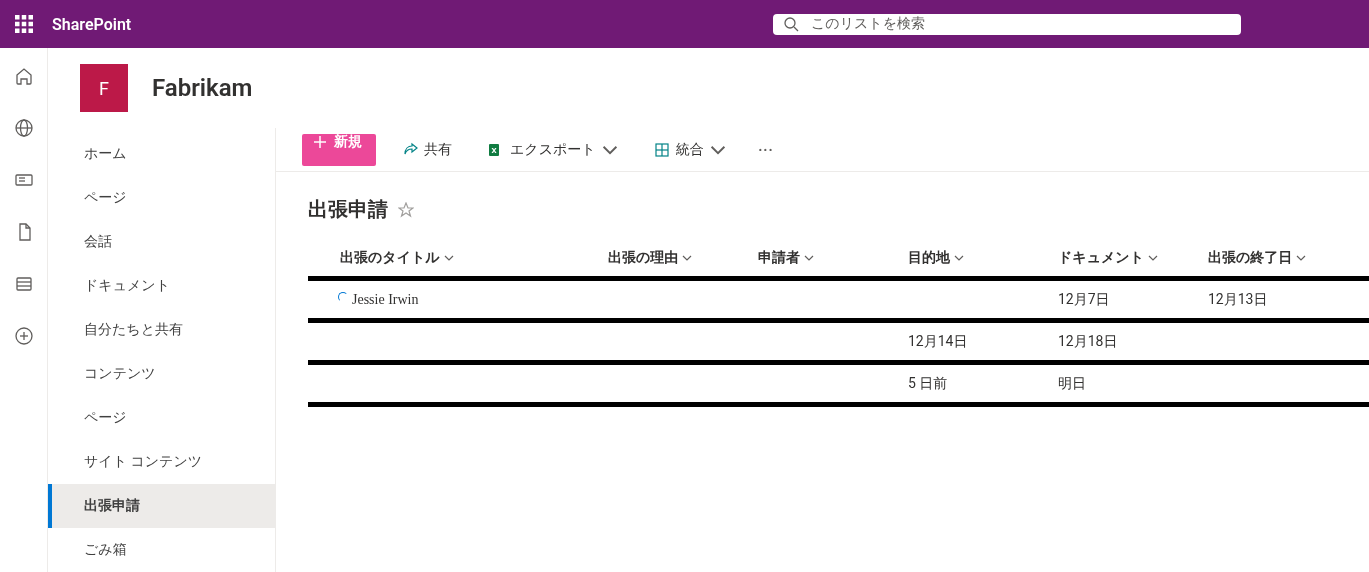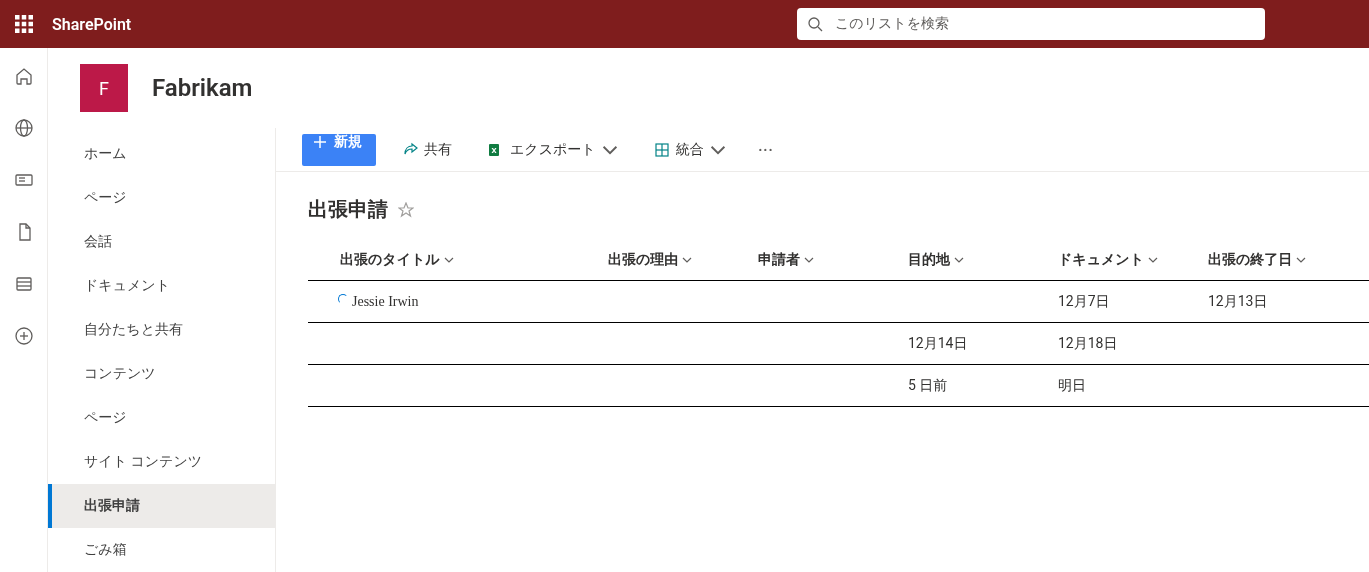--- a/index.html
+++ b/index.html
@@ -10,21 +10,21 @@
     font-size: 14px;
     color: #323130;
     background: #fff;
     overflow: hidden;
   }
   * { box-sizing: border-box; }
 
   
   .suite-bar {
     height: 48px;
-    background: #7f1d1d;
+    background: #701a75;
     display: flex;
     align-items: center;
     color: #fff;
     padding: 0 8px 0 0;
   }
   .waffle {
     width: 48px;
     height: 48px;
     display: flex;
     align-items: center;
@@ -32,22 +32,22 @@
   }
   .waffle svg { width: 18px; height: 18px; }
   .brand {
     font-size: 16px;
     font-weight: 600;
     padding-left: 4px;
   }
   .suite-spacer { flex: 1 1 auto; }
   .search-box {
     width: 468px;
-    margin-right: 96px;
-    height: 32px;
+    margin-right: 120px;
+    height: 21px;
     background: #fff;
     border-radius: 4px;
     display: flex;
     align-items: center;
     padding: 0 10px;
     color: #605E5C;
   }
   .search-box svg { width: 16px; height: 16px; }
   .search-ph {
     margin-left: 12px;
@@ -155,21 +155,21 @@
     height: 32px;
     display: inline-flex;
     align-items: center;
     padding: 0 10px;
     gap: 6px;
     font-size: 14px;
     color: #323130;
     border-radius: 2px;
   }
   .cmd-btn.primary {
-    background: #3b82f6;
+    background: #ec4899;
     color: #fff;
     font-weight: 600;
     padding: 0 14px 16px 10px;
     margin-left: 14px;
   }
   .cmd-btn svg { width: 16px; height: 16px; }
   .flow-icon { }
   .flow-icon svg { width: 18px; height: 18px; }
   .cmd-ellipsis {
     font-size: 20px;
@@ -200,21 +200,21 @@
   .fav-star svg { width: 16px; height: 16px; }
 
   .list-grid {
     padding: 0 0 0 32px;
   }
   .list-header, .list-row {
     display: grid;
     grid-template-columns: 300px 150px 150px 150px 150px 150px;
     align-items: center;
     height: 42px;
-    border-bottom: 1px solid #000000;
+    border-bottom: 5px solid #000000;
     font-size: 14px;
   }
   .list-header {
     font-weight: 600;
     color: #323130;
   }
   .col-head {
     display: inline-flex;
     align-items: center;
     gap: 4px;

